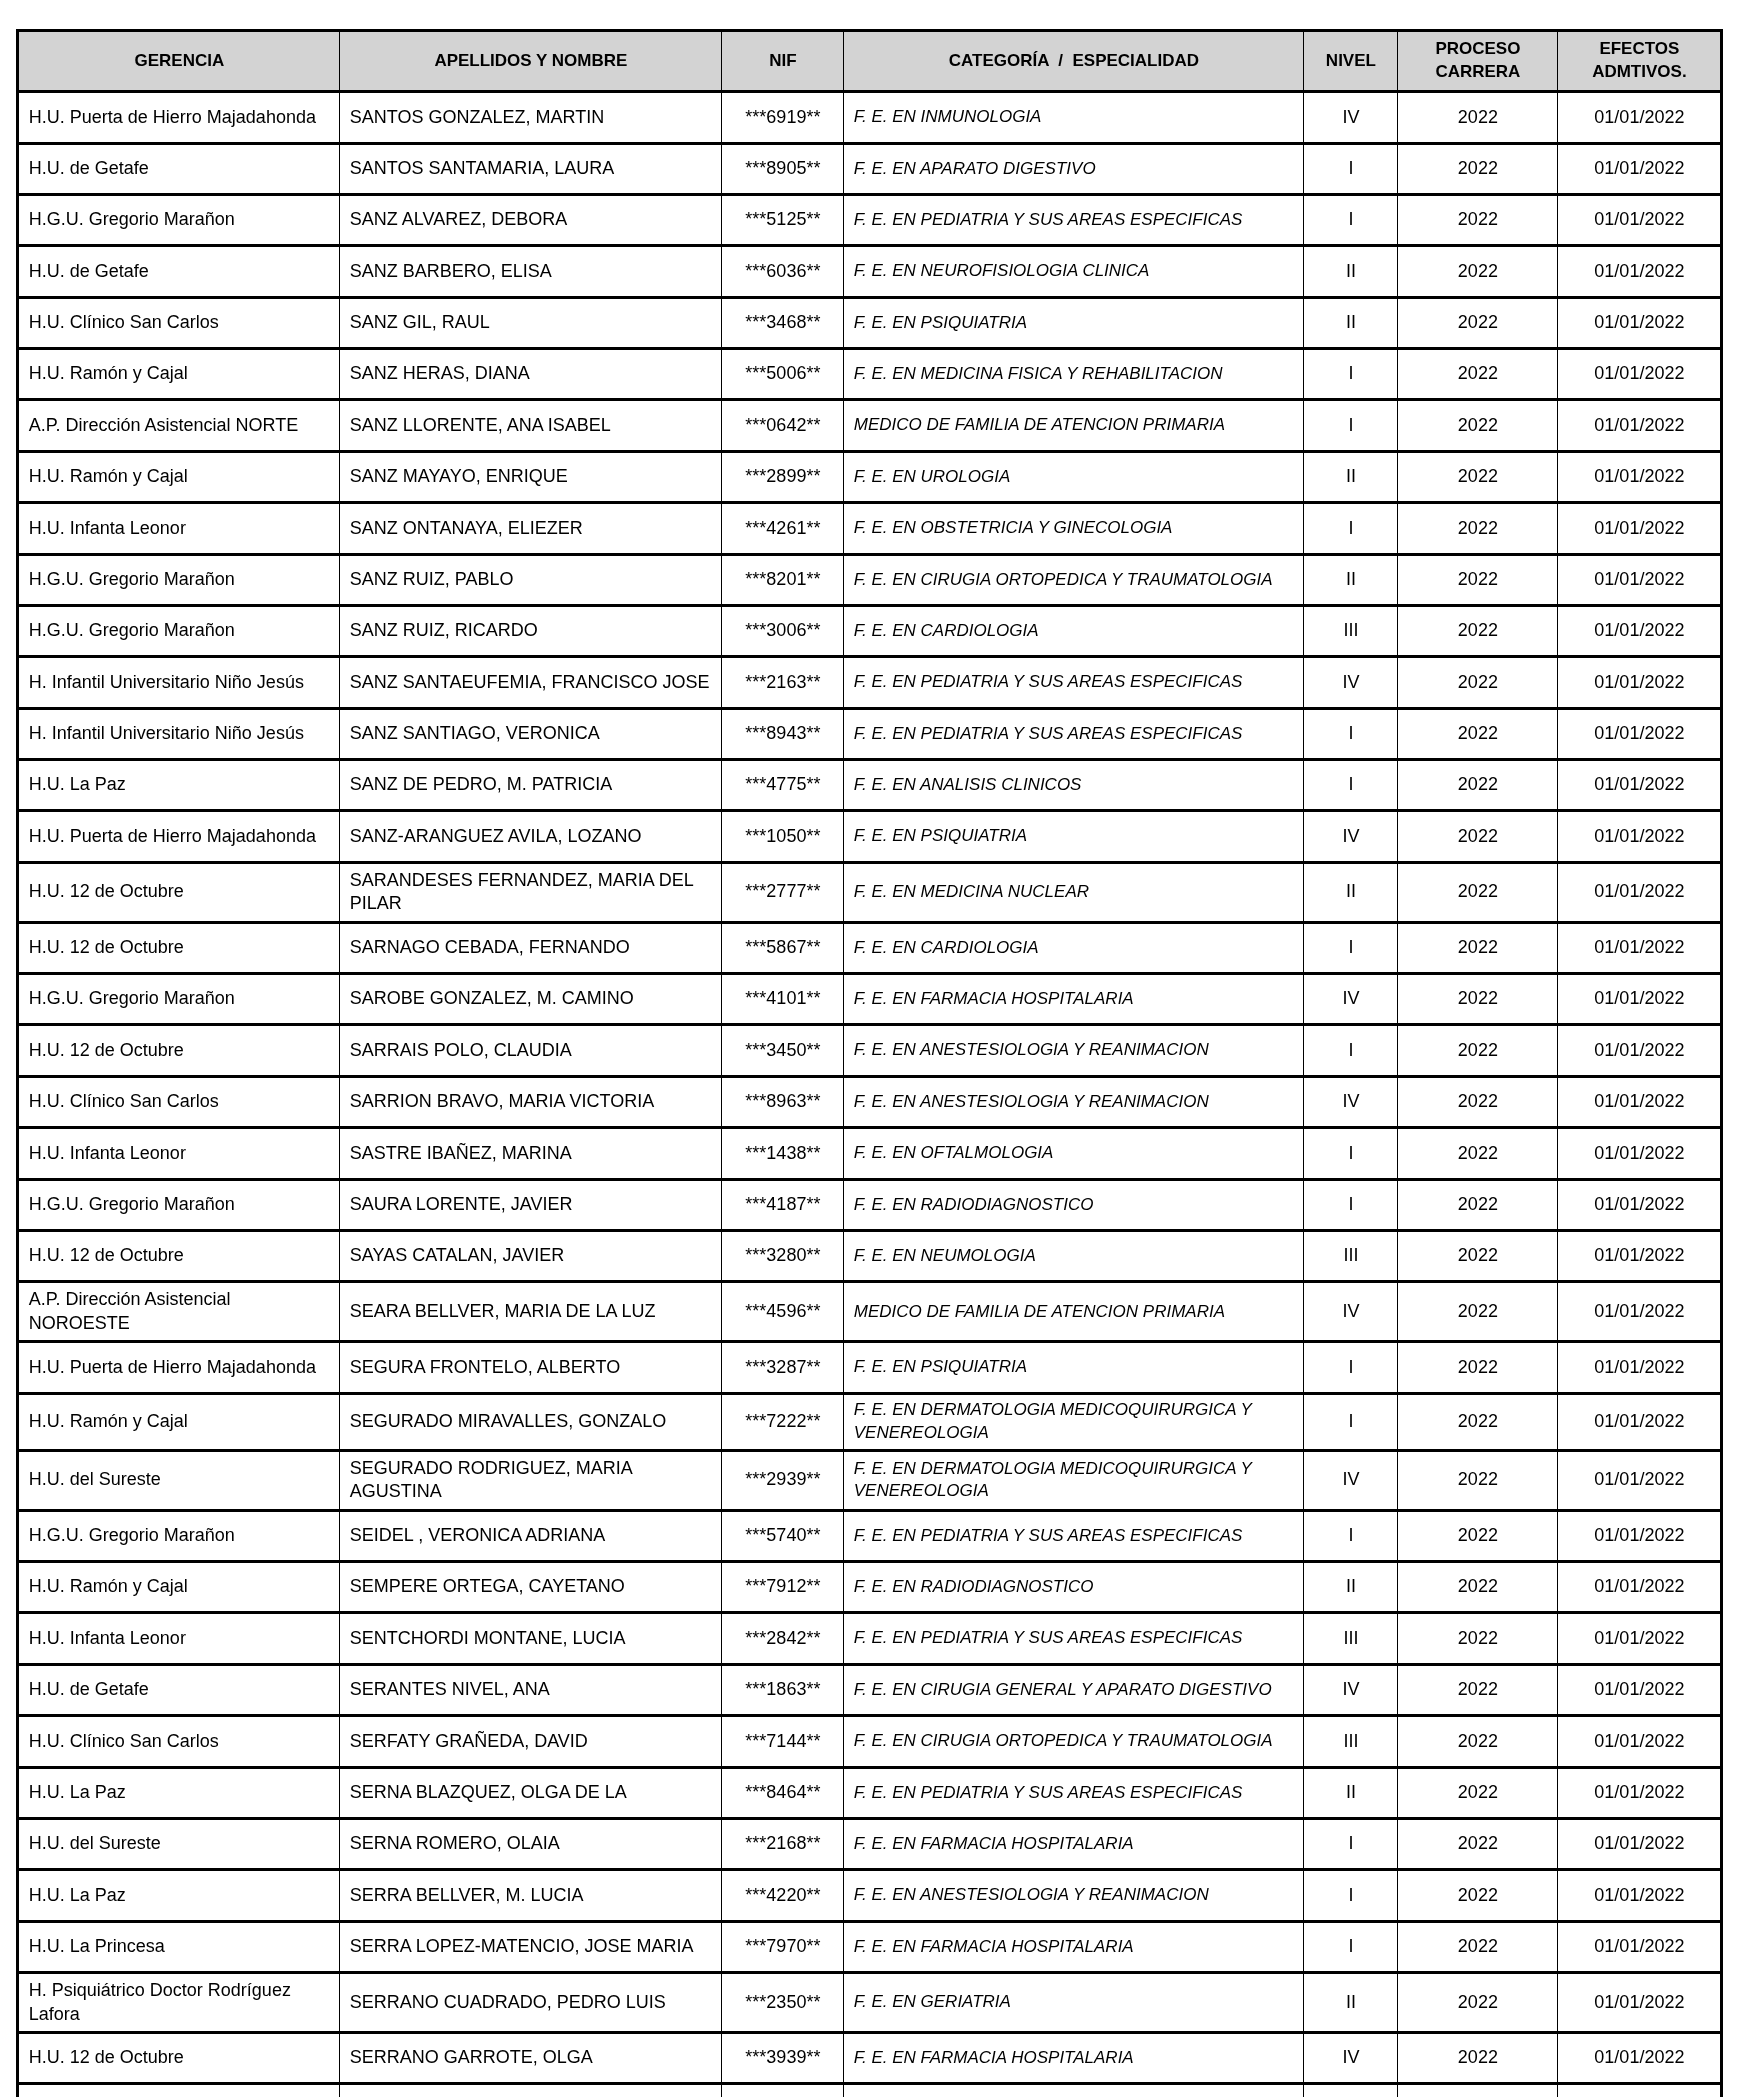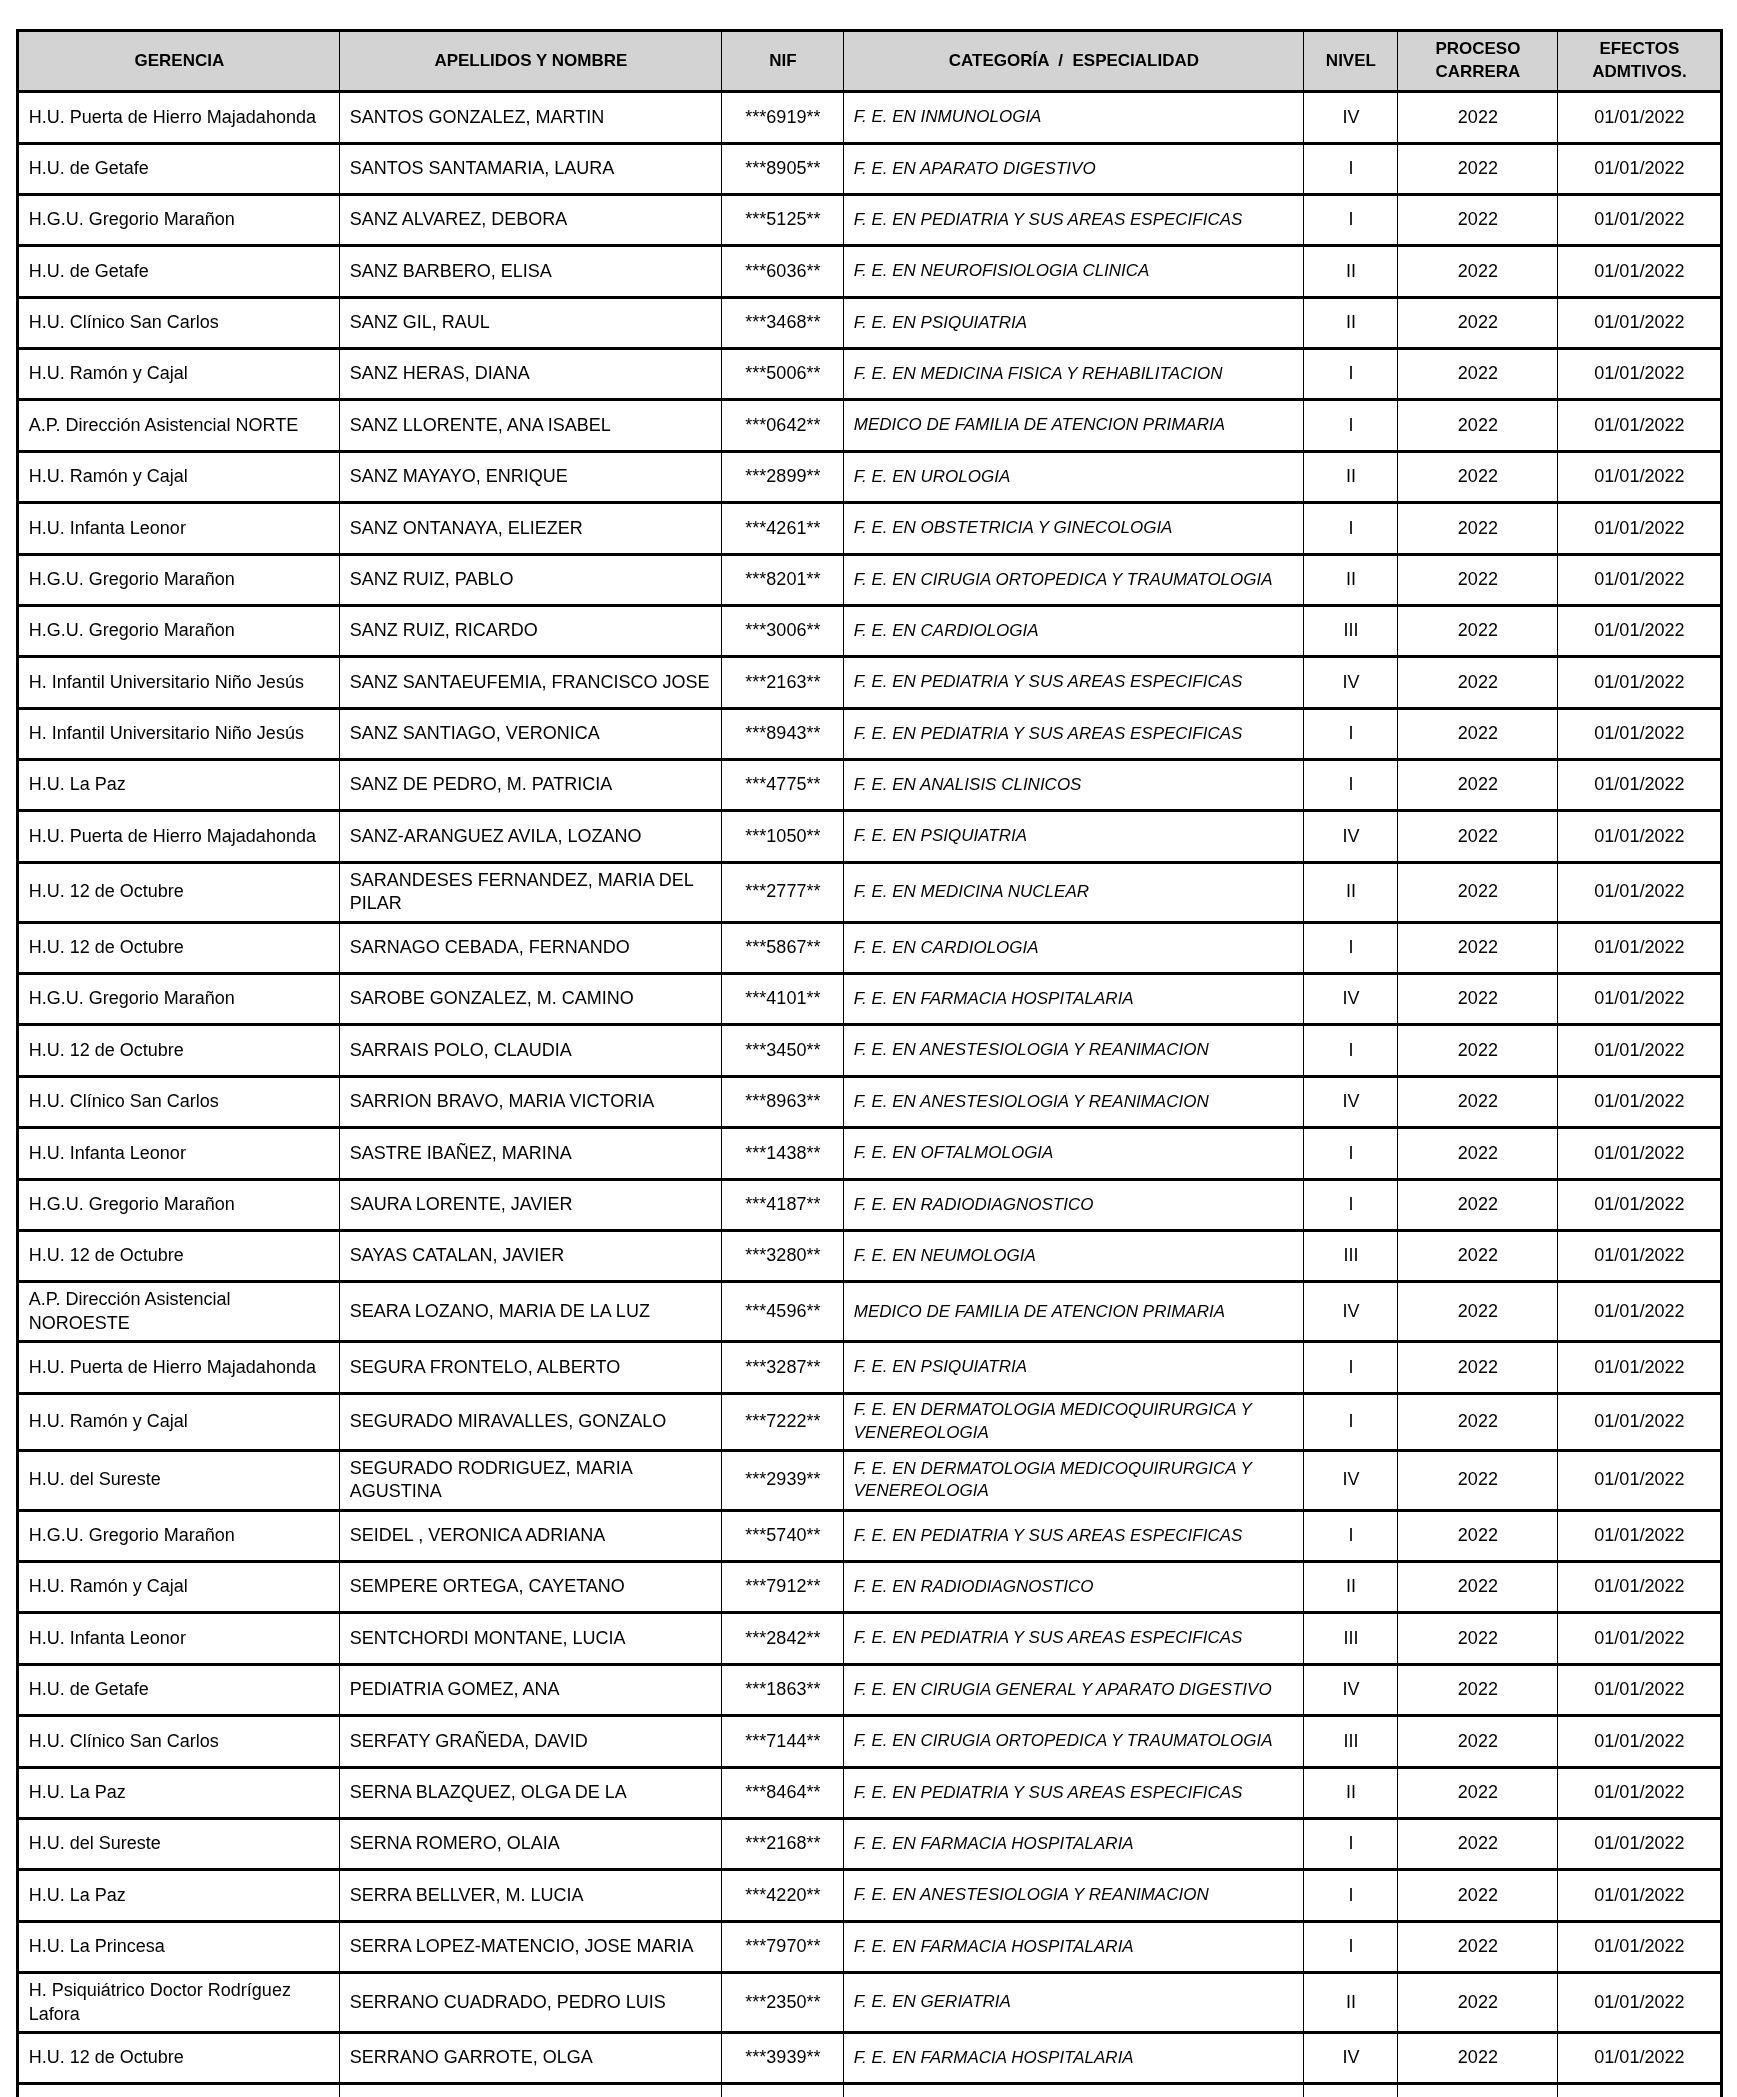--- a/index.html
+++ b/index.html
@@ -286,21 +286,21 @@
     <td class="t">H.U. 12 de Octubre</td>
     <td class="t">SAYAS CATALAN, JAVIER</td>
     <td class="c">***3280**</td>
     <td class="t cat">F. E. EN NEUMOLOGIA</td>
     <td class="c">III</td>
     <td class="c">2022</td>
     <td class="c">01/01/2022</td>
   </tr>
         <tr>
     <td class="t">A.P. Dirección Asistencial NOROESTE</td>
-    <td class="t">SEARA LOZANO, MARIA DE LA LUZ</td>
+    <td class="t">SEARA BELLVER, MARIA DE LA LUZ</td>
     <td class="c">***4596**</td>
     <td class="t cat">MEDICO DE FAMILIA DE ATENCION PRIMARIA</td>
     <td class="c">IV</td>
     <td class="c">2022</td>
     <td class="c">01/01/2022</td>
   </tr>
         <tr>
     <td class="t">H.U. Puerta de Hierro Majadahonda</td>
     <td class="t">SEGURA FRONTELO, ALBERTO</td>
     <td class="c">***3287**</td>
@@ -349,21 +349,21 @@
     <td class="t">H.U. Infanta Leonor</td>
     <td class="t">SENTCHORDI MONTANE, LUCIA</td>
     <td class="c">***2842**</td>
     <td class="t cat">F. E. EN PEDIATRIA Y SUS AREAS ESPECIFICAS</td>
     <td class="c">III</td>
     <td class="c">2022</td>
     <td class="c">01/01/2022</td>
   </tr>
         <tr>
     <td class="t">H.U. de Getafe</td>
-    <td class="t">PEDIATRIA GOMEZ, ANA</td>
+    <td class="t">SERANTES NIVEL, ANA</td>
     <td class="c">***1863**</td>
     <td class="t cat">F. E. EN CIRUGIA GENERAL Y APARATO DIGESTIVO</td>
     <td class="c">IV</td>
     <td class="c">2022</td>
     <td class="c">01/01/2022</td>
   </tr>
         <tr>
     <td class="t">H.U. Clínico San Carlos</td>
     <td class="t">SERFATY GRAÑEDA, DAVID</td>
     <td class="c">***7144**</td>

